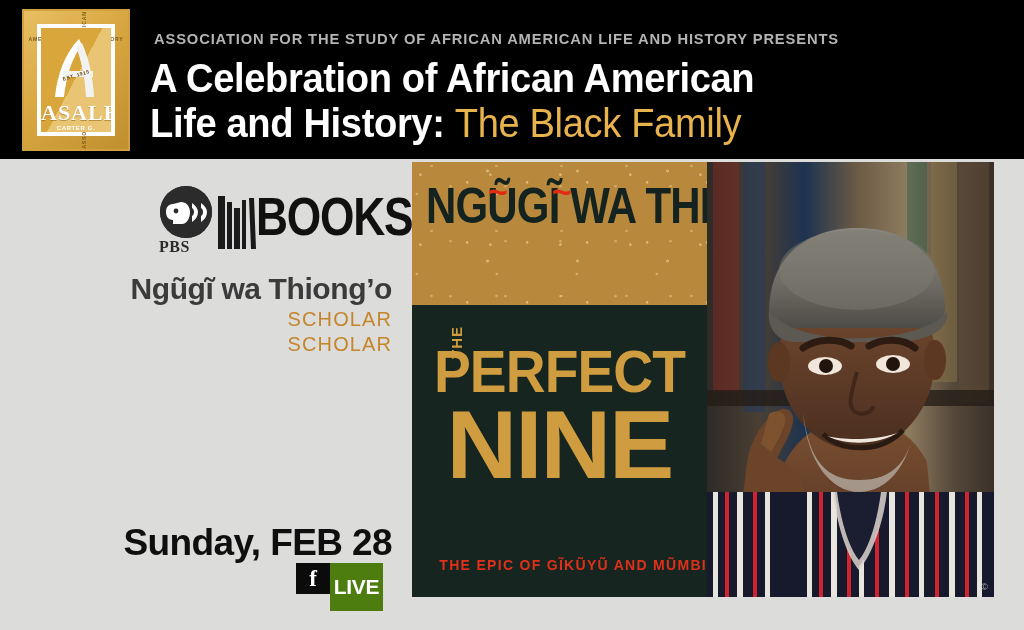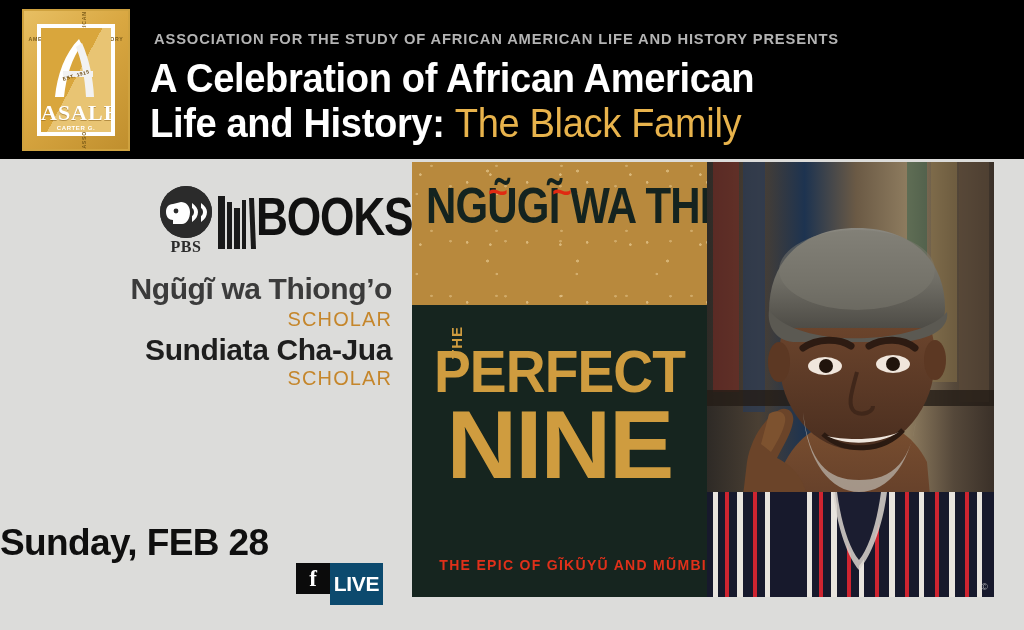--- a/index.html
+++ b/index.html
@@ -80,21 +80,21 @@
   }
   .headline .gold{color:#e8b34c;font-weight:normal;}
 
   
   .pbsbooks{position:absolute;left:160px;top:186px;width:225px;height:72px;}
   .pbs-circle{
     position:absolute;left:0;top:0;width:52px;height:52px;border-radius:50%;
     background:#2b2b2b;
   }
   .pbs-word{
-    position:absolute;left:-1px;top:52px;width:54px;text-align:center;
+    position:absolute;left:-1px;top:52px;width:54px;text-align:left;
     font-family:"Liberation Serif", serif;font-weight:bold;
     font-size:16px;color:#2b2b2b;letter-spacing:.5px;
   }
   .spines{position:absolute;left:58px;top:8px;width:38px;height:55px;}
   .books-word{
     position:absolute;left:96px;top:3px;
     font-size:54px;font-weight:bold;color:#111;
     letter-spacing:-1.5px;line-height:1;
     transform:scaleX(.82);transform-origin:left top;
   }
@@ -104,34 +104,34 @@
   .p-name{
     font-size:30px;font-weight:bold;color:#3b3b3b;
     line-height:34px;letter-spacing:-.4px;
   }
   .p-name.dark{color:#1e1e1e;}
   .p-role{
     font-size:20px;color:#c5862b;letter-spacing:1.1px;line-height:23px;
   }
 
   .date-line{
-    position:absolute;left:0;top:522px;width:392px;text-align:left;
+    position:absolute;left:0;top:522px;width:392px;text-align:right;
     font-size:37px;font-weight:bold;color:#0f0f0f;letter-spacing:-.6px;
   }
   .fblive{
     position:absolute;left:296px;top:563px;width:87px;height:31px;
     display:flex;
   }
   .fb-f{
     width:34px;height:31px;background:#0b0b0b;color:#fff;
     font-family:"Liberation Serif", serif;font-weight:bold;font-size:23px;
     display:flex;align-items:center;justify-content:center;line-height:1;
   }
   .fb-live{
-    flex:1;height:42px;background:#0c4a6e;color:#fff;
+    flex:1;height:48px;background:#4d7c0f;color:#fff;
     font-size:21px;font-weight:bold;letter-spacing:-.3px;
     display:flex;align-items:center;justify-content:center;
   }
 
   
   .book{
     position:absolute;left:412px;top:162px;width:295px;height:435px;
     background:#b8893d;overflow:hidden;
   }
   .book-speckle{
@@ -261,21 +261,20 @@
   </div>
 
   <div class="people">
     <div class="person">
       <div class="p-name">Ngũgĩ wa Thiong’o</div>
     </div>
     <div class="person">
       <div class="p-role">SCHOLAR</div>
     </div>
     <div class="person">
-      <div class="p-name dark">Sundiata Cha-Jua</div>
       <div class="p-role">SCHOLAR</div>
     </div>
   </div>
 
   <div class="date-line">Sunday, FEB 28</div>
 
   <div class="fblive">
     <div class="fb-f">f</div>
     <div class="fb-live">LIVE</div>
   </div>

